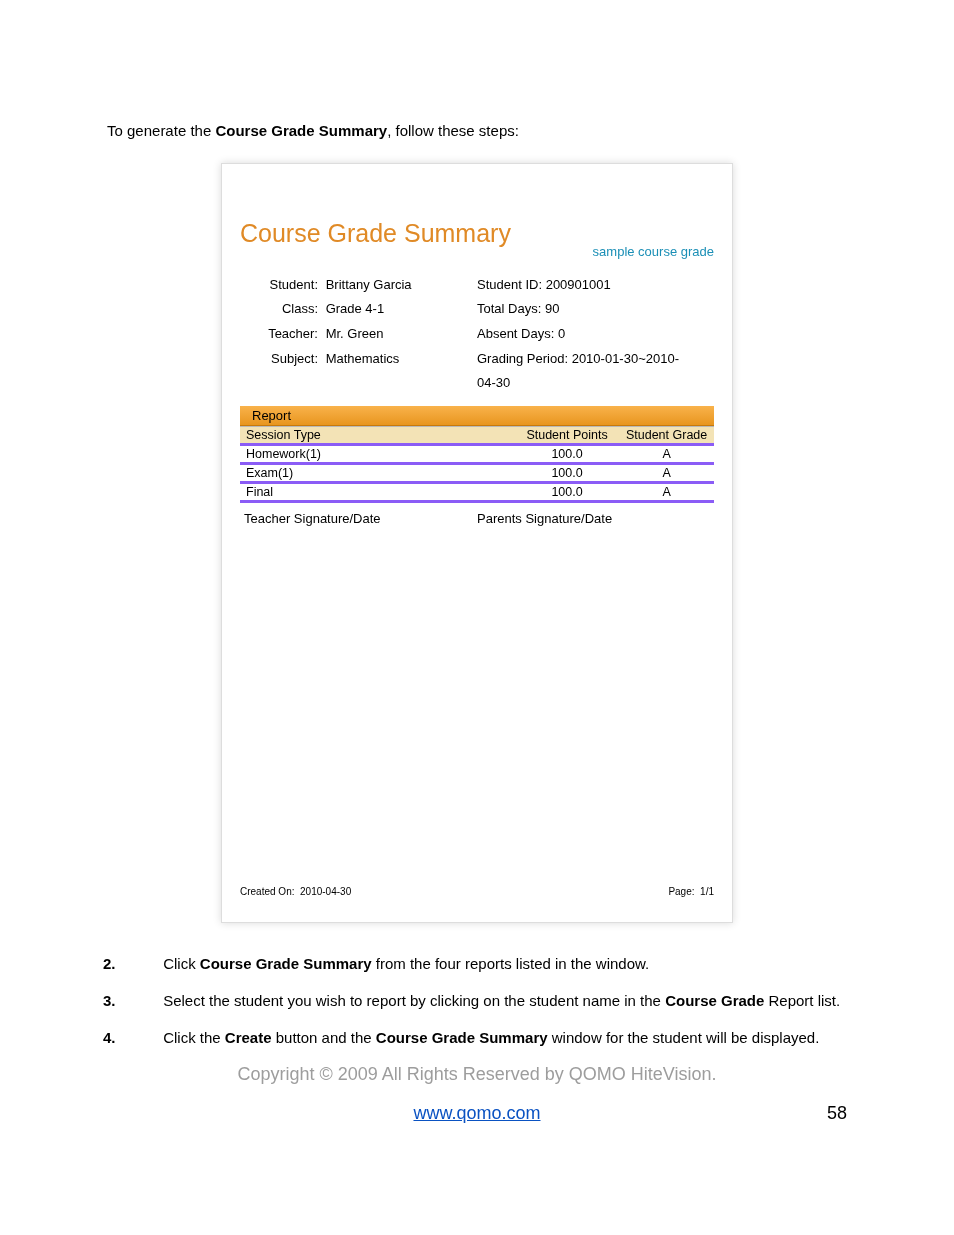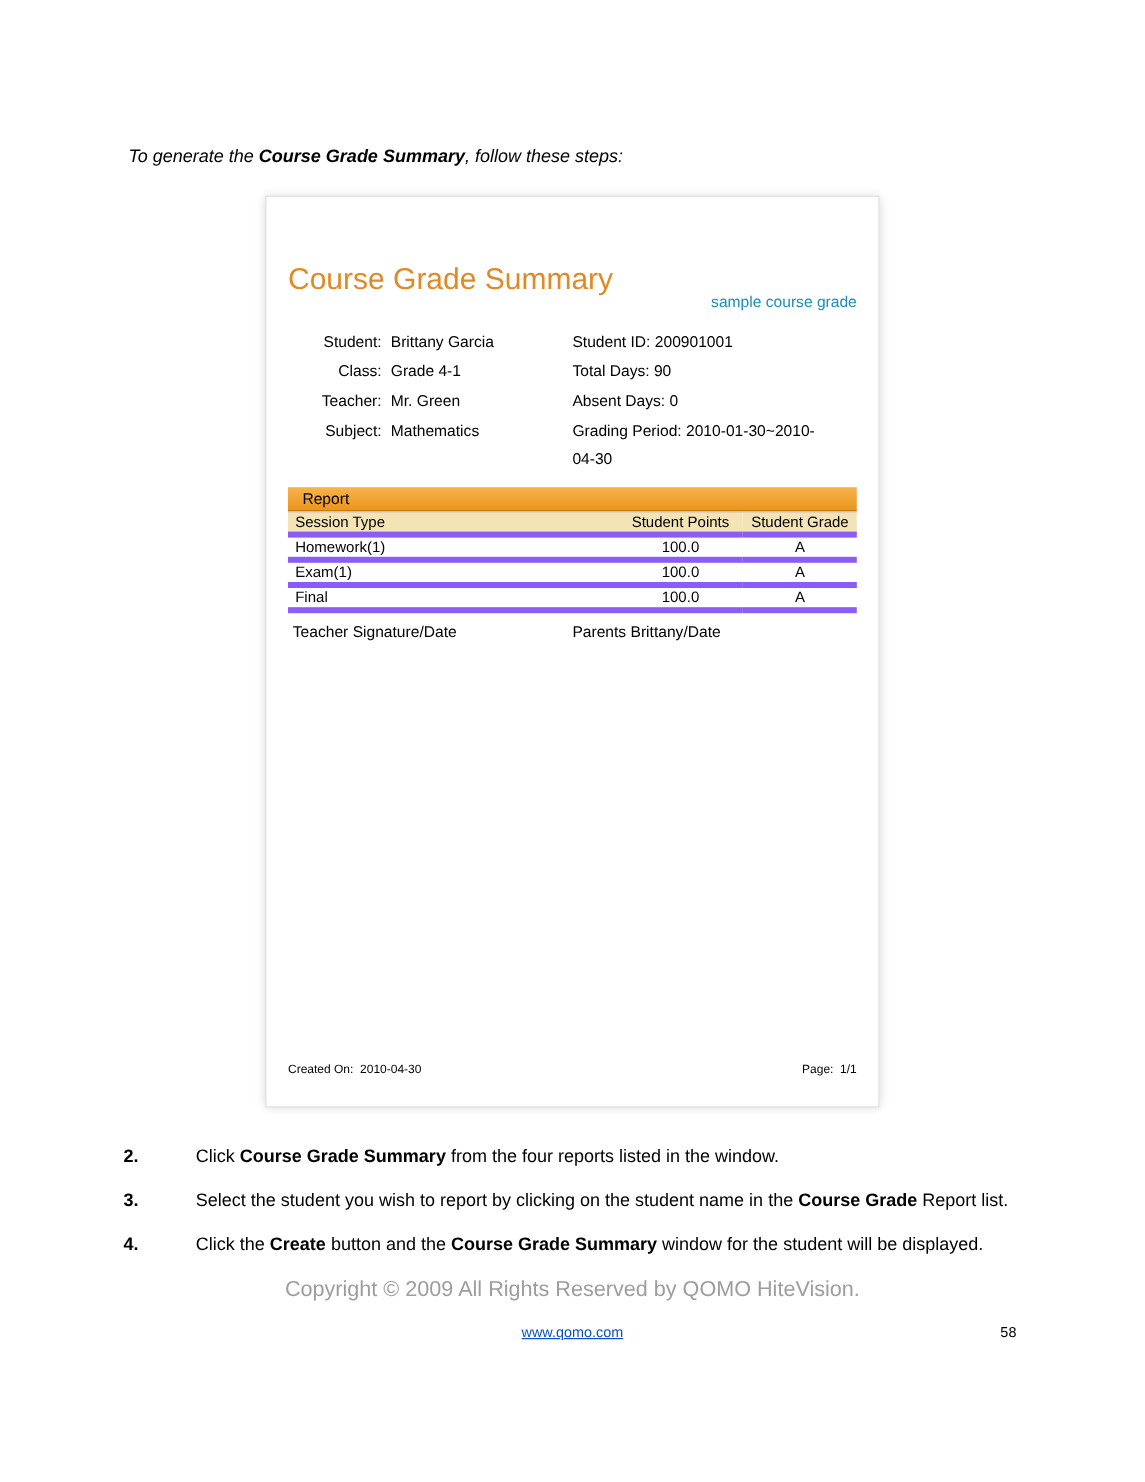--- a/index.html
+++ b/index.html
@@ -10,21 +10,20 @@
     color: #000;
     background: #fff;
     width: 954px;
   }
   .page {
     padding: 120px 107px 40px 107px;
   }
   .intro {
     margin: 0 0 20px 0;
     line-height: 1.5;
-    font-style: italic;
   }
   .report-panel {
     width: 512px;
     margin: 15px auto 30px auto;
     border: 1px solid #ddd;
     box-shadow: 0 0 8px rgba(0,0,0,0.15);
     padding: 55px 18px 25px 18px;
     min-height: 760px;
     position: relative;
     background: #fff;
@@ -60,21 +59,21 @@
     border-bottom: 1px solid #c77a0c;
     color: #000;
   }
   table.data {
     width: 100%;
     border-collapse: collapse;
     font-size: 12.5px;
   }
   table.data th, table.data td {
     border-top: 1px solid #b9b9b9;
-    border-bottom: 5px solid #8b5cf6;
+    border-bottom: 3px solid #8b5cf6;
     padding: 1px 6px;
     text-align: center;
   }
   table.data th {
     background: #f3e3b6;
     font-weight: 400;
     color: #000;
   }
   table.data th:first-child, table.data td:first-child { text-align: left; width:58%; }
   table.data th:nth-child(2), table.data td:nth-child(2) { width:22%; }
@@ -115,21 +114,21 @@
   ol.steps li { padding-left: 34px; text-indent: -34px;}
   .copyright {
     text-align: center;
     color: #9d9d9d;
     font-size: 18px;
     margin-top: 6px;
   }
   .footer-line {
     display:flex;
     margin-top: 18px;
-    font-size: 12px;
+    font-size: 18px;
   }
   .footer-line .middle { flex:1; text-align:center;}
   .footer-line a { color:#0a52c2; text-decoration: underline;}
   .footer-line .pageno { width:60px; text-align:right; color:#000;}
   .b { font-weight: bold;}
 </style>
 </head>
 <body>
 
 <div class="page">
@@ -181,21 +180,21 @@
           <tr>
             <td>Final</td>
             <td>100.0</td>
             <td>A</td>
           </tr>
         </tbody>
     </table>
 
     <div class="sig-row">
       <div>Teacher Signature/Date</div>
-      <div>Parents Brittany/Date</div>
+      <div>Parents Signature/Date</div>
     </div>
 
     <div class="report-footer">
       <div>
         <span>Created On:</span>&nbsp;
         <span>2010-04-30</span>
       </div>
       <div>
         <span>Page:</span>&nbsp;
         <span>1/1</span>

